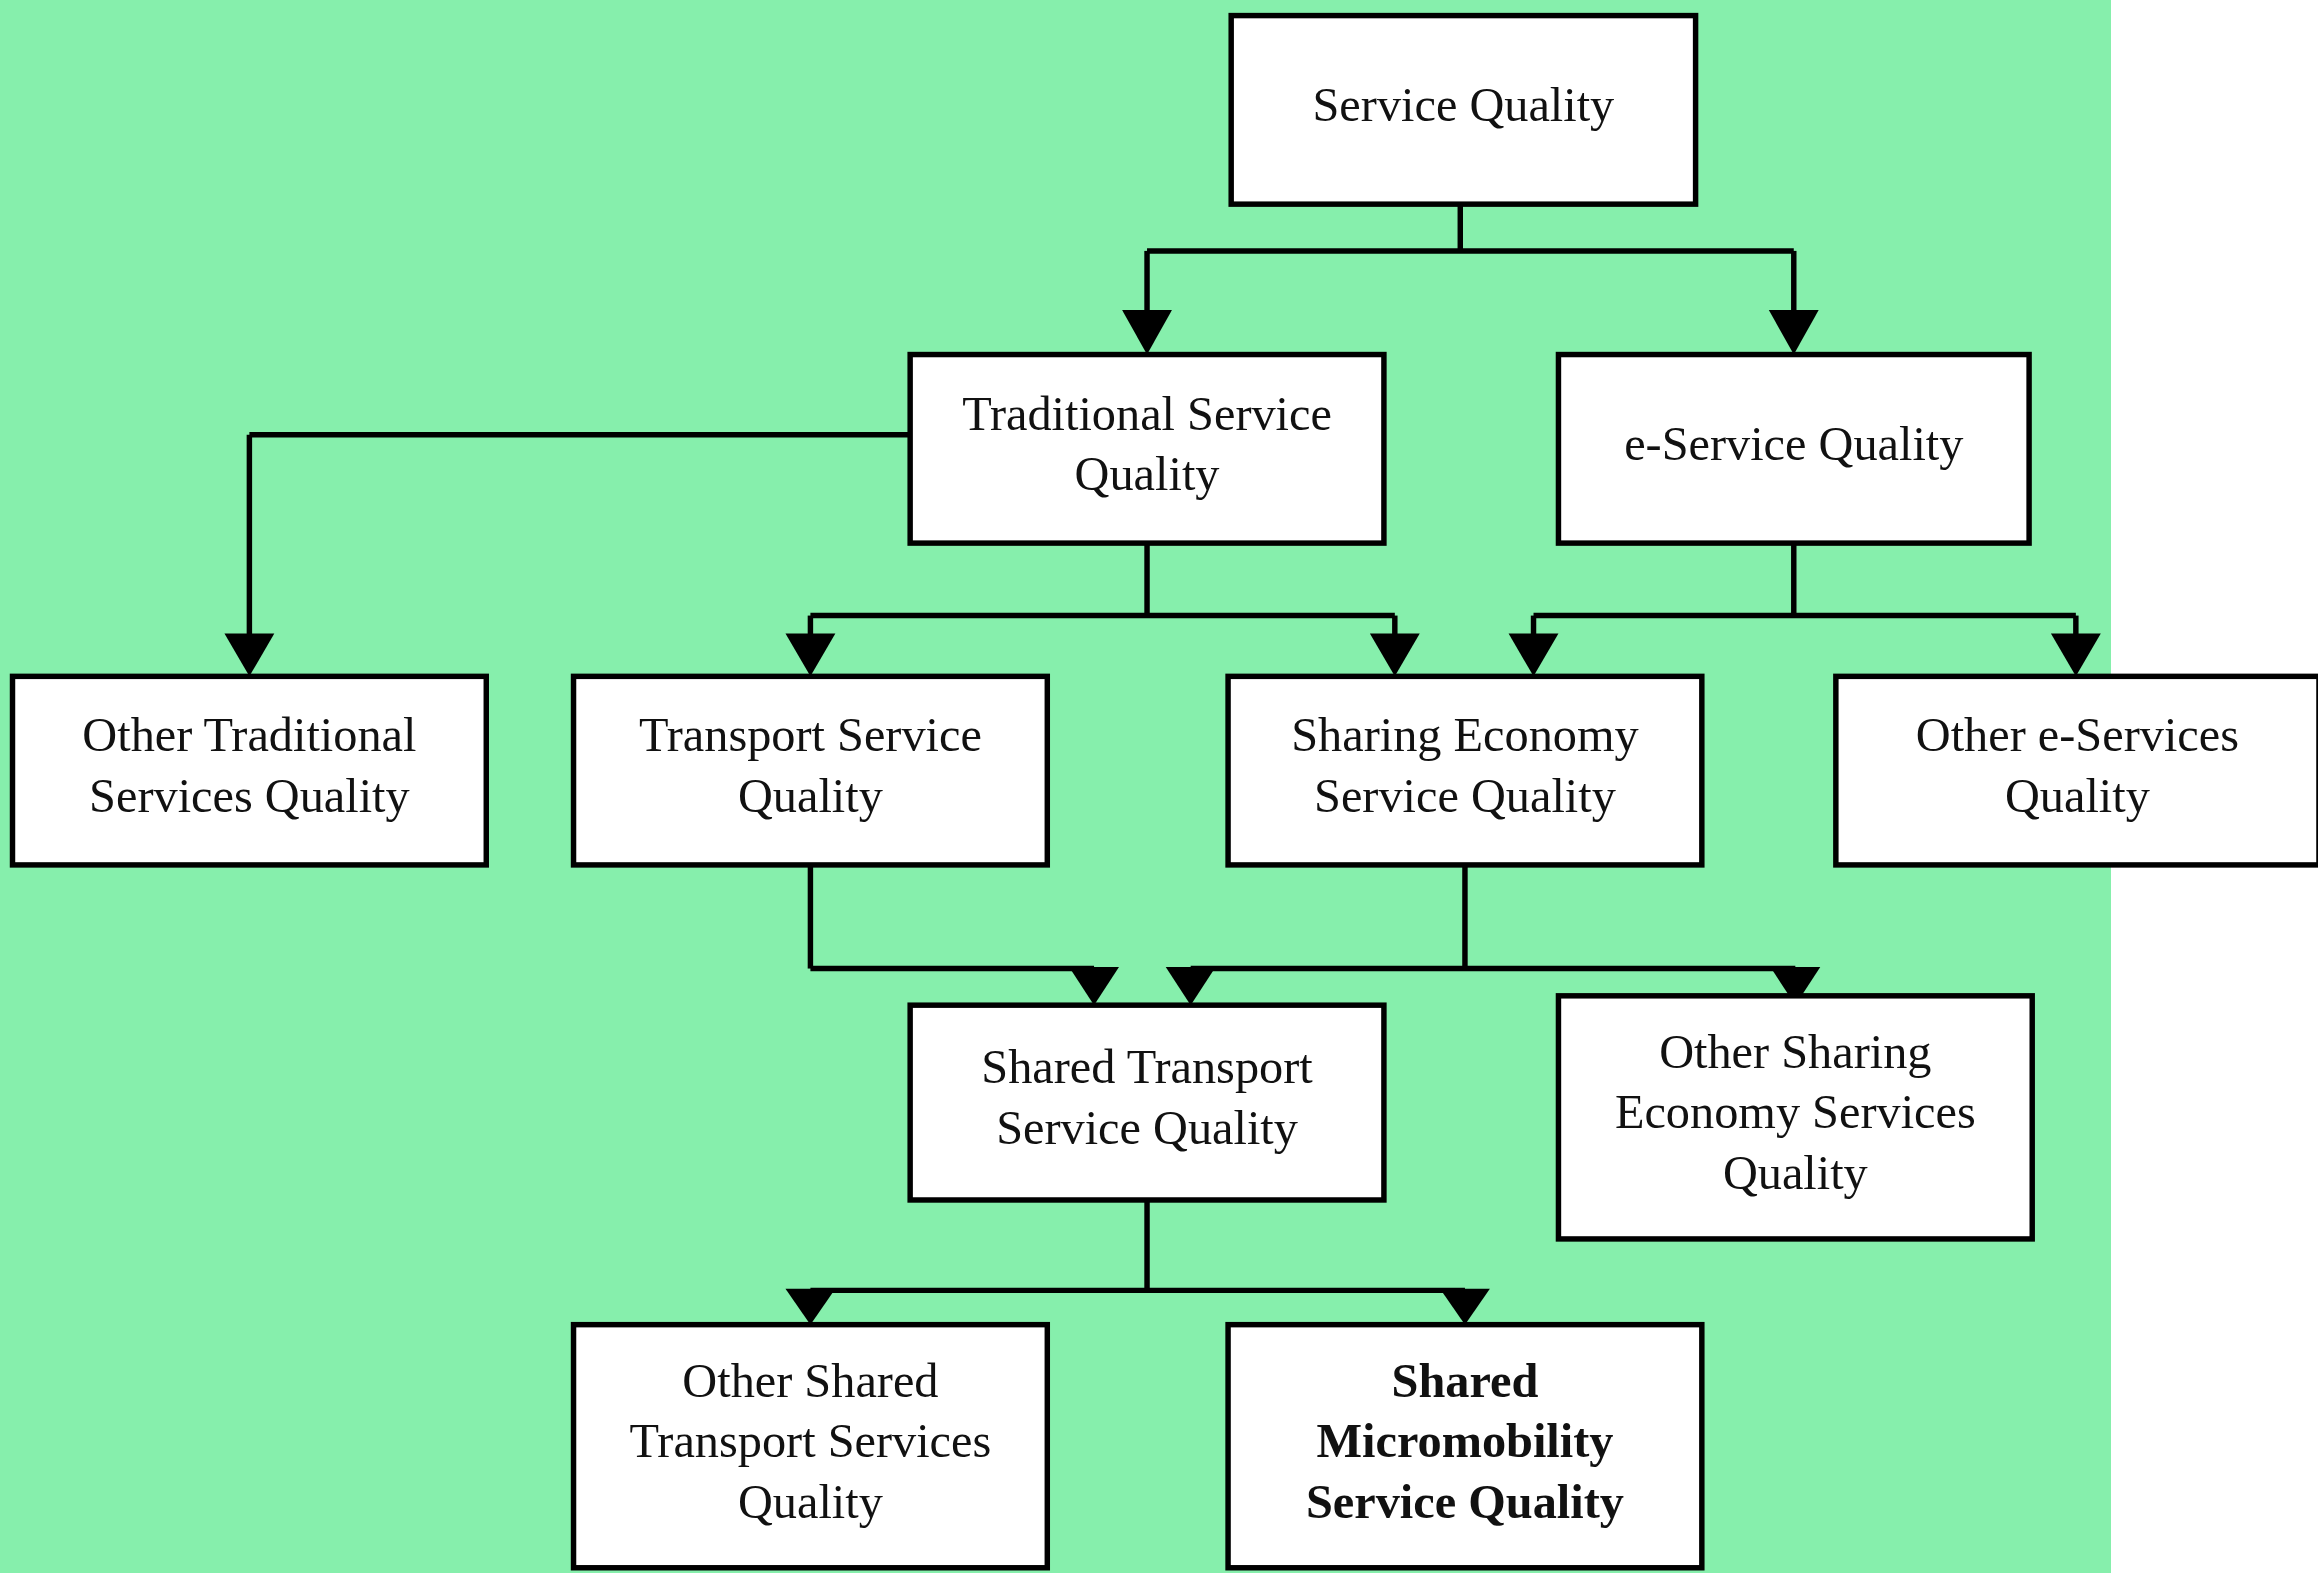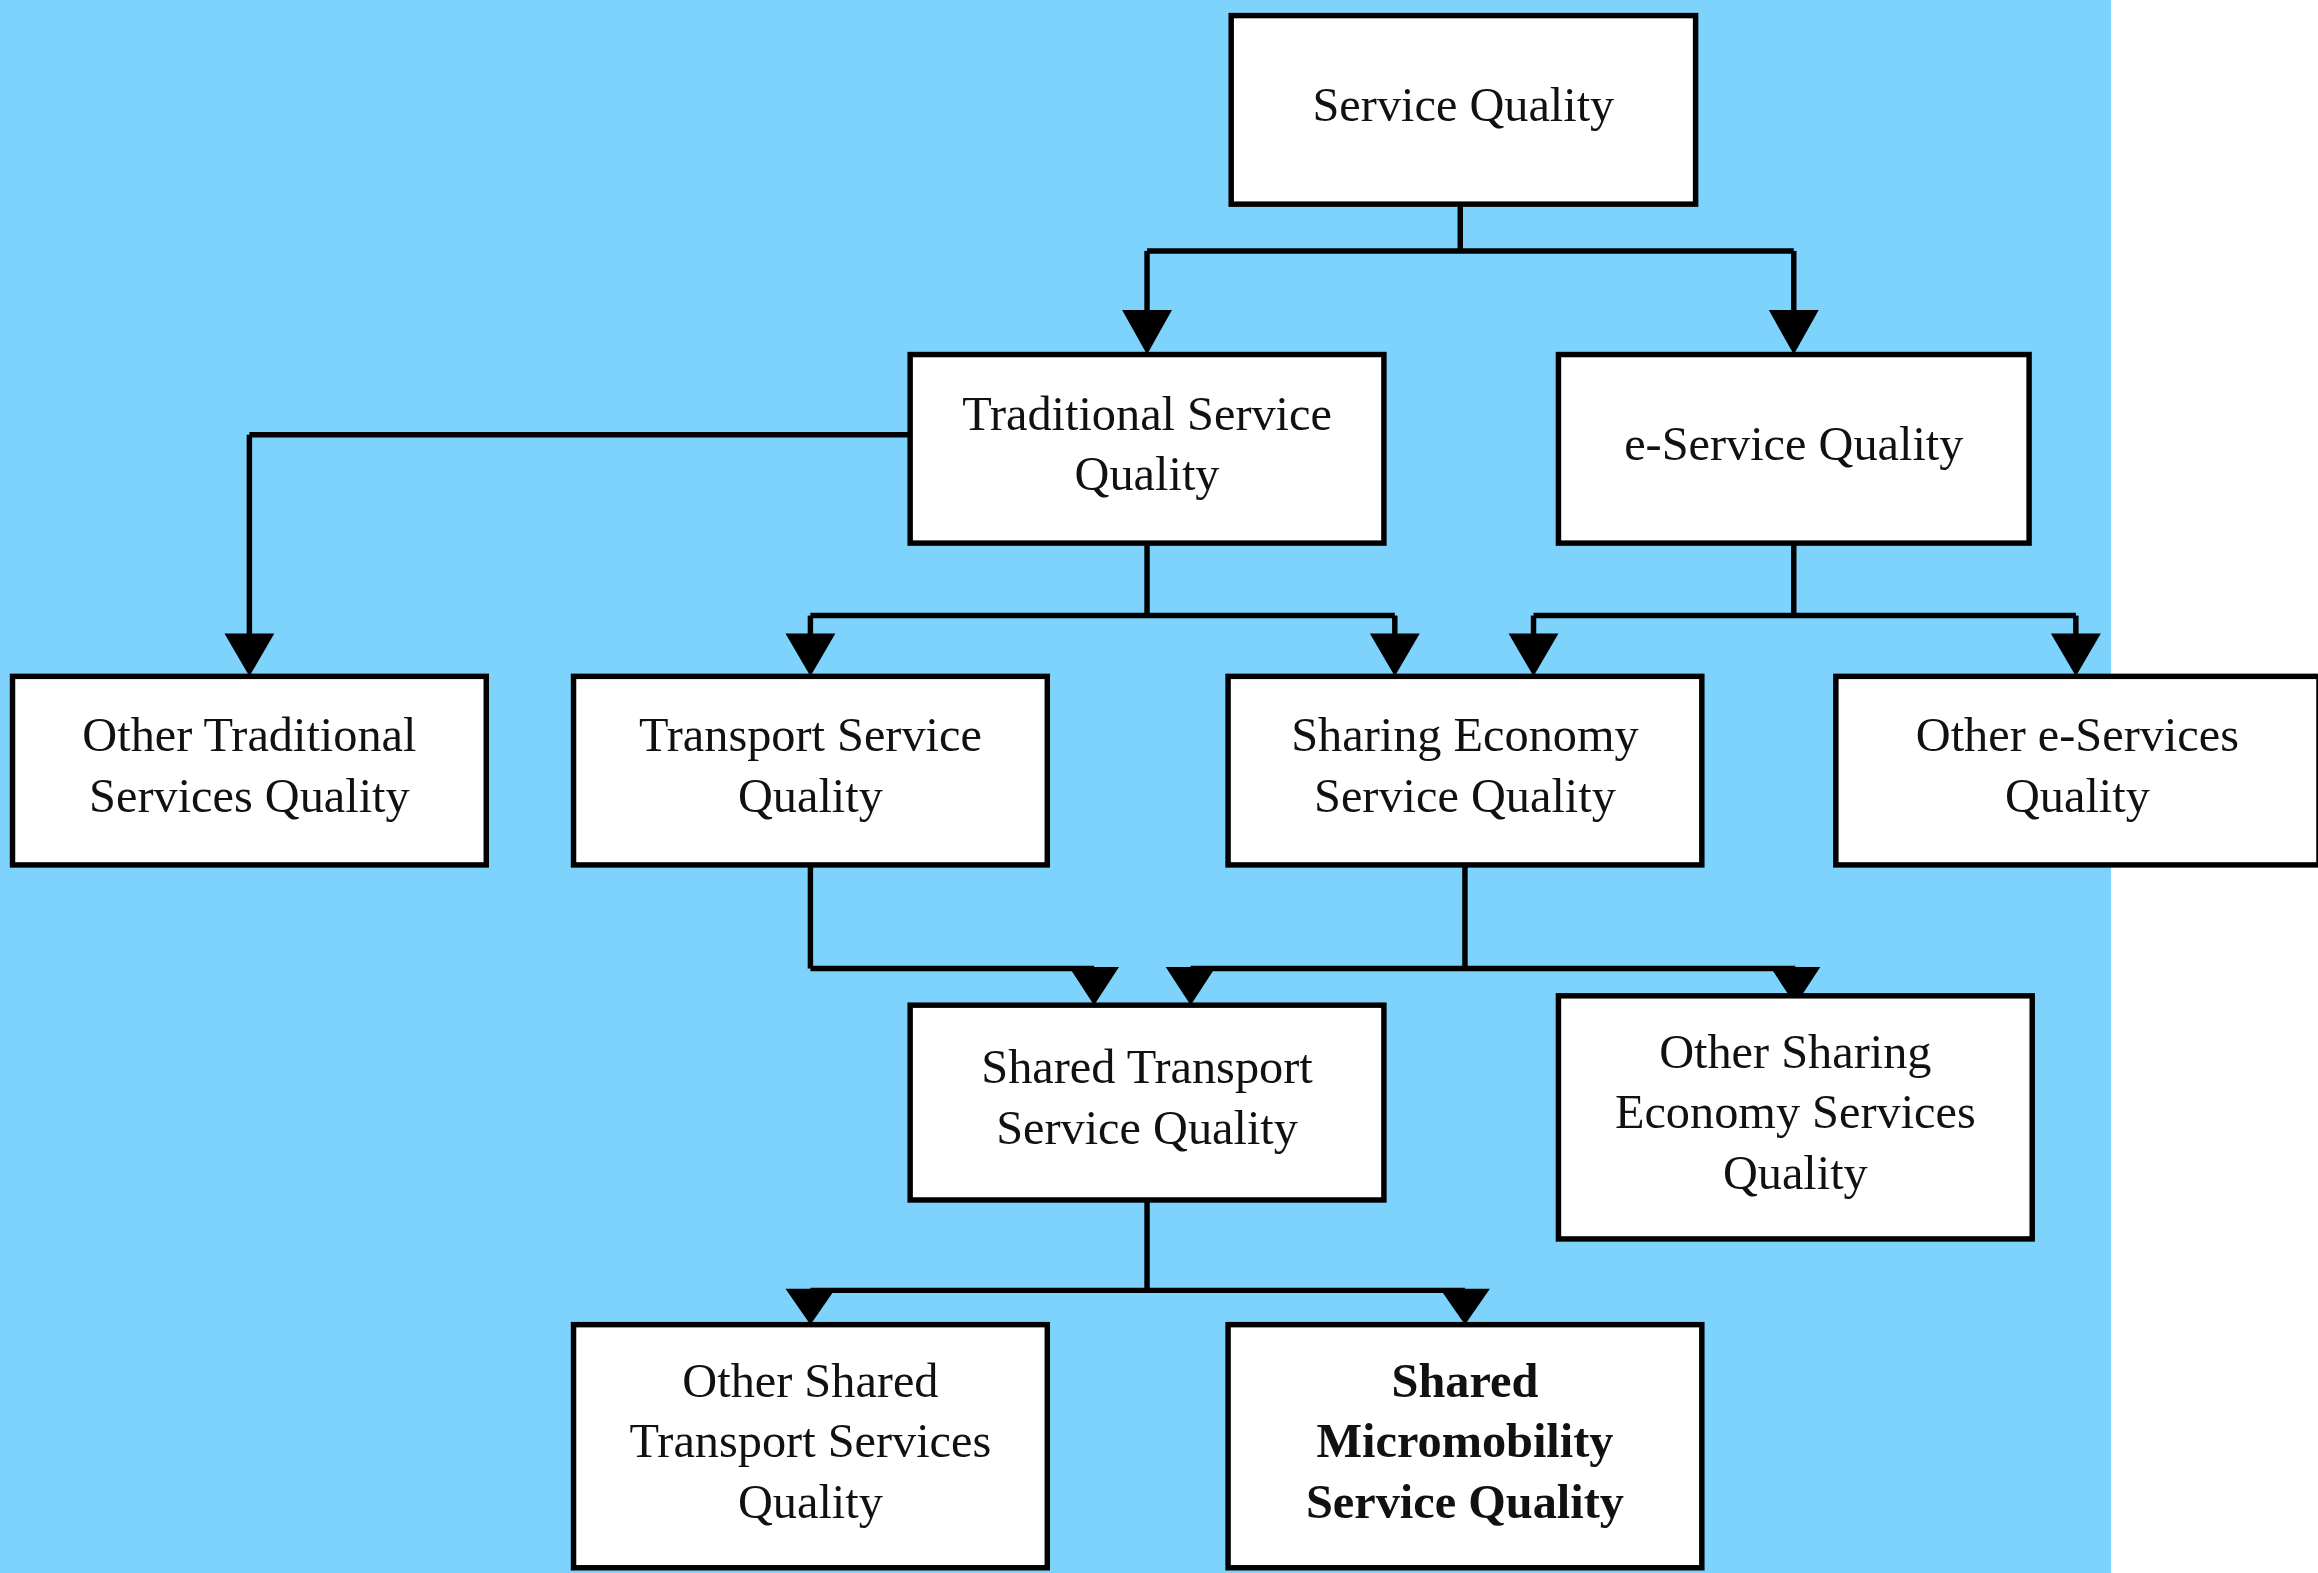--- a/index.html
+++ b/index.html
@@ -4,21 +4,21 @@
 <style>
   html, body {
     margin: 0;
     padding: 0;
     background: #ffffff;
   }
   #diagram-root {
     position: relative;
     width: 2111px;
     height: 1574px;
-    background: #7dd3fc;
+    background: #86efac;
     font-family: "Liberation Serif", "DejaVu Serif", serif;
   }
   svg.canvas {
     position: absolute;
     top: 0;
     left: 0;
     width: 2319px;
     height: 1574px;
     display: block;
   }

